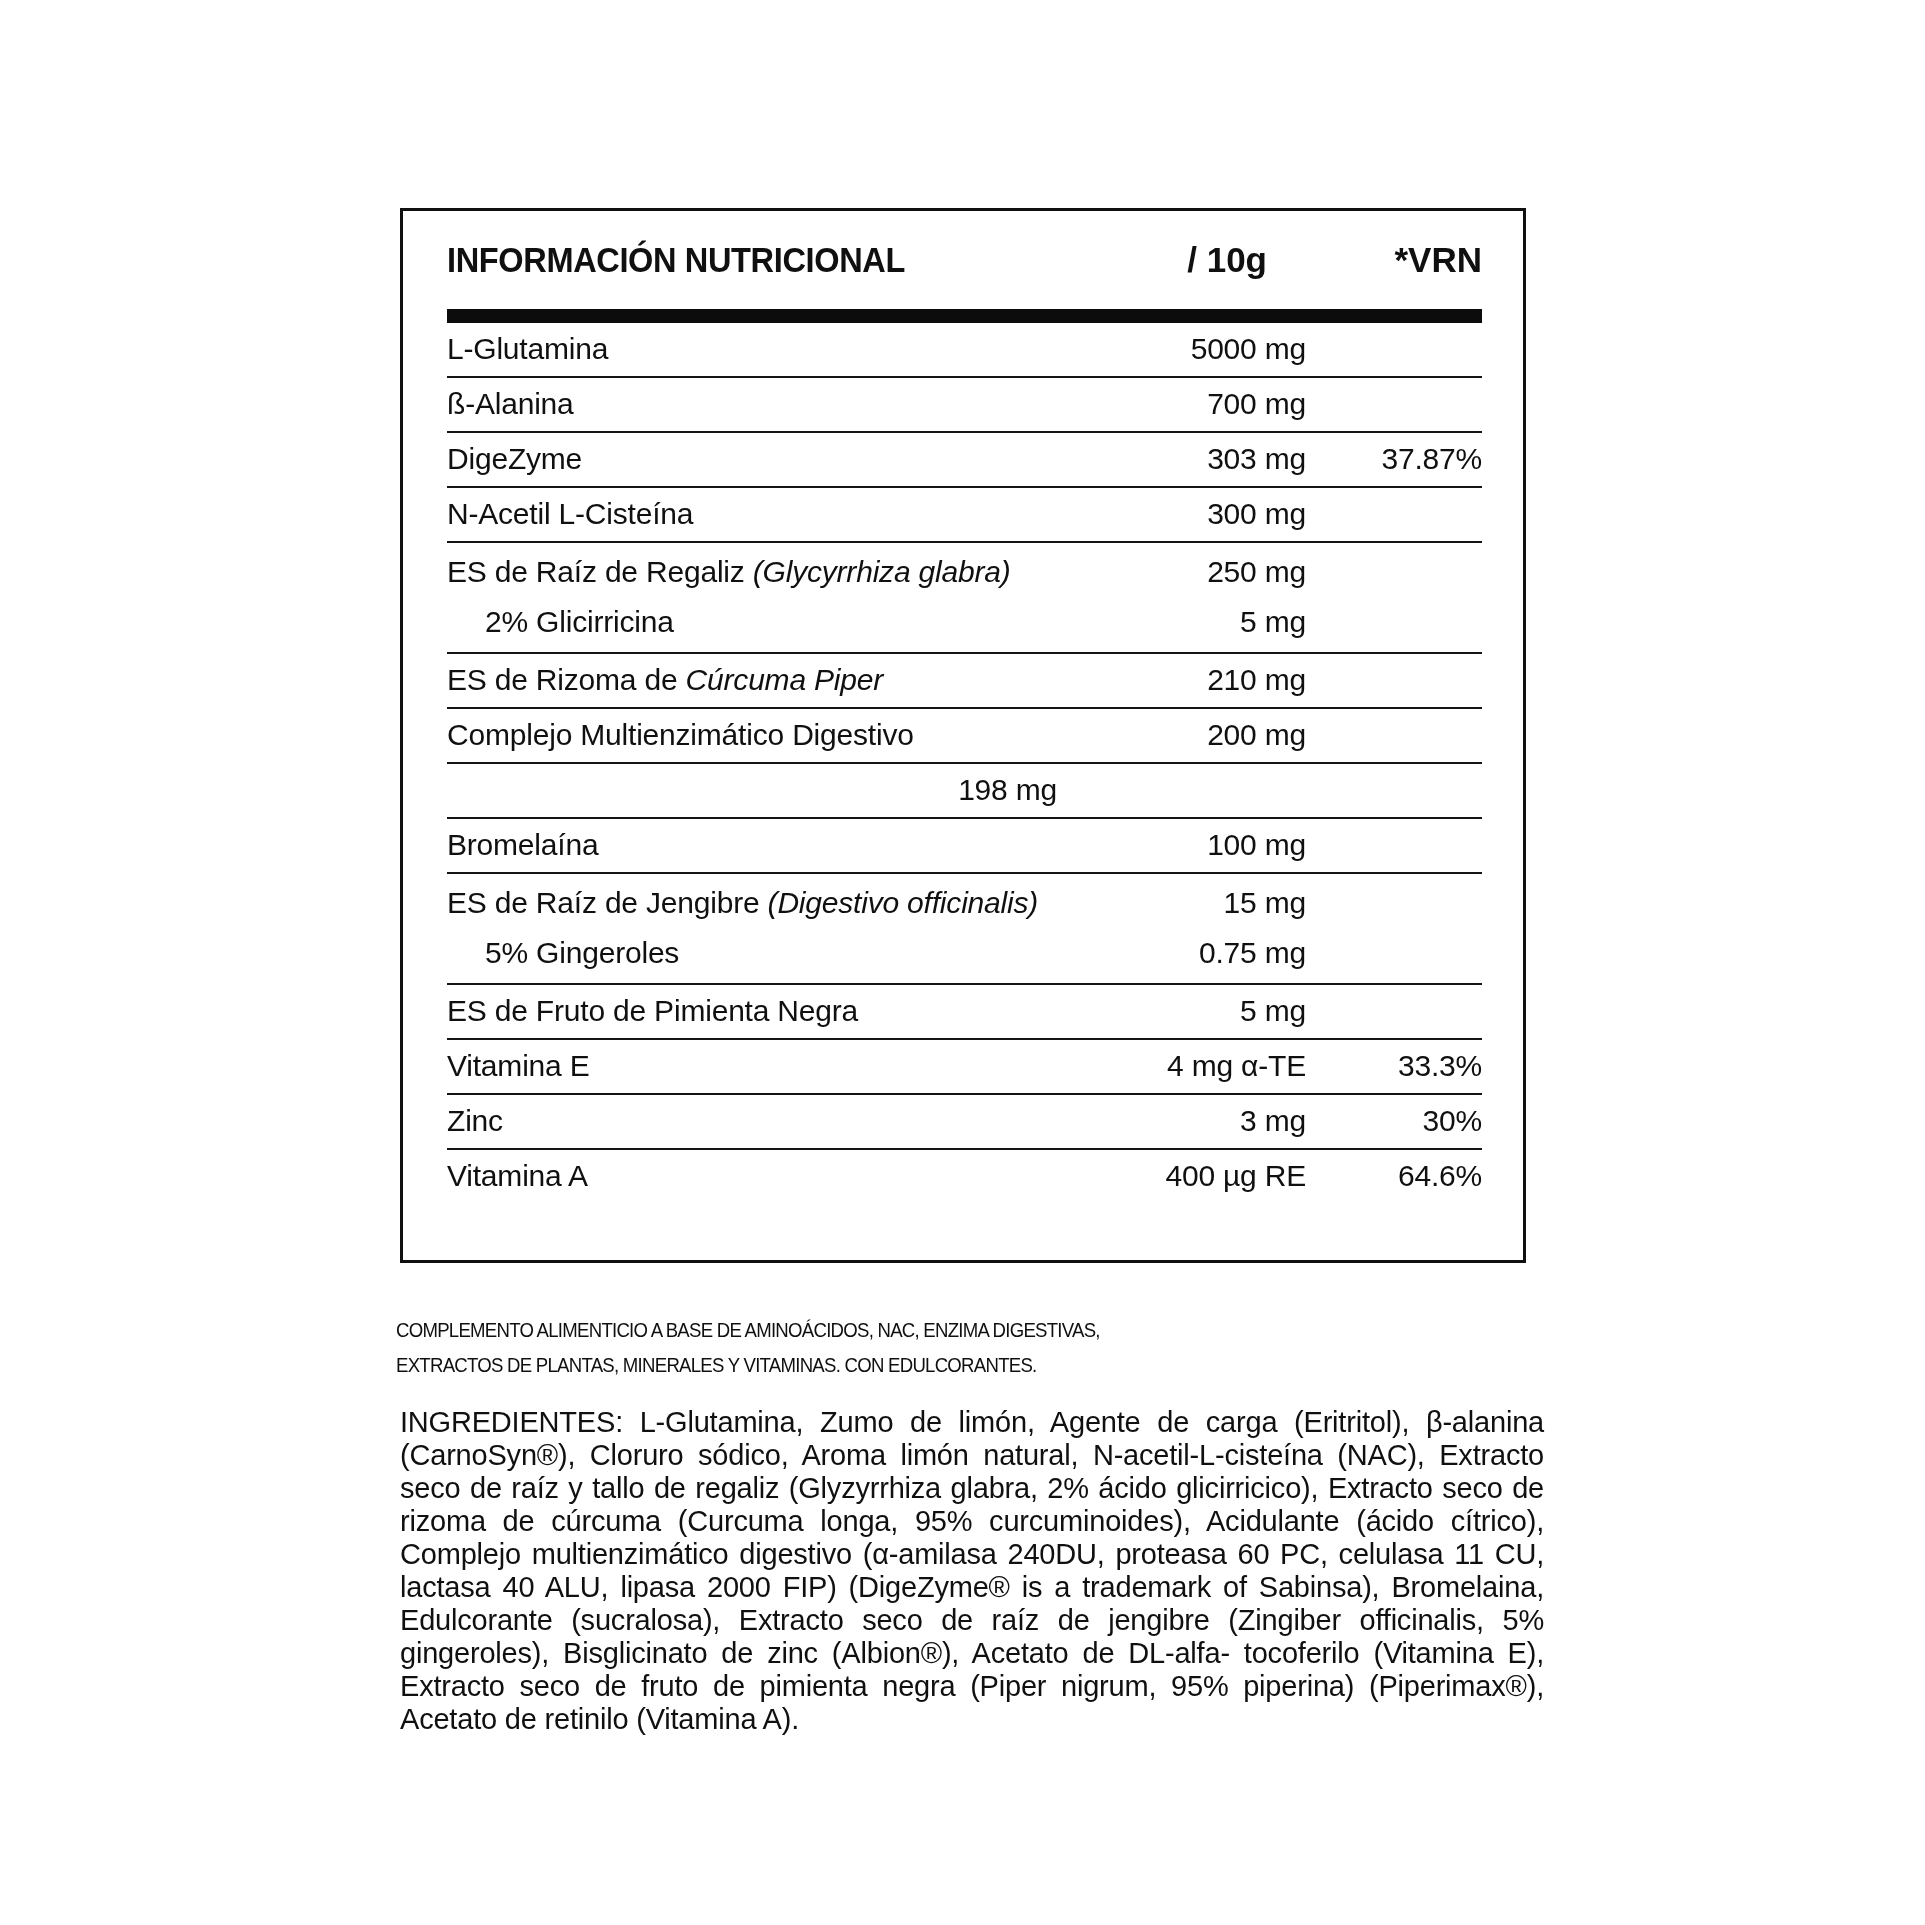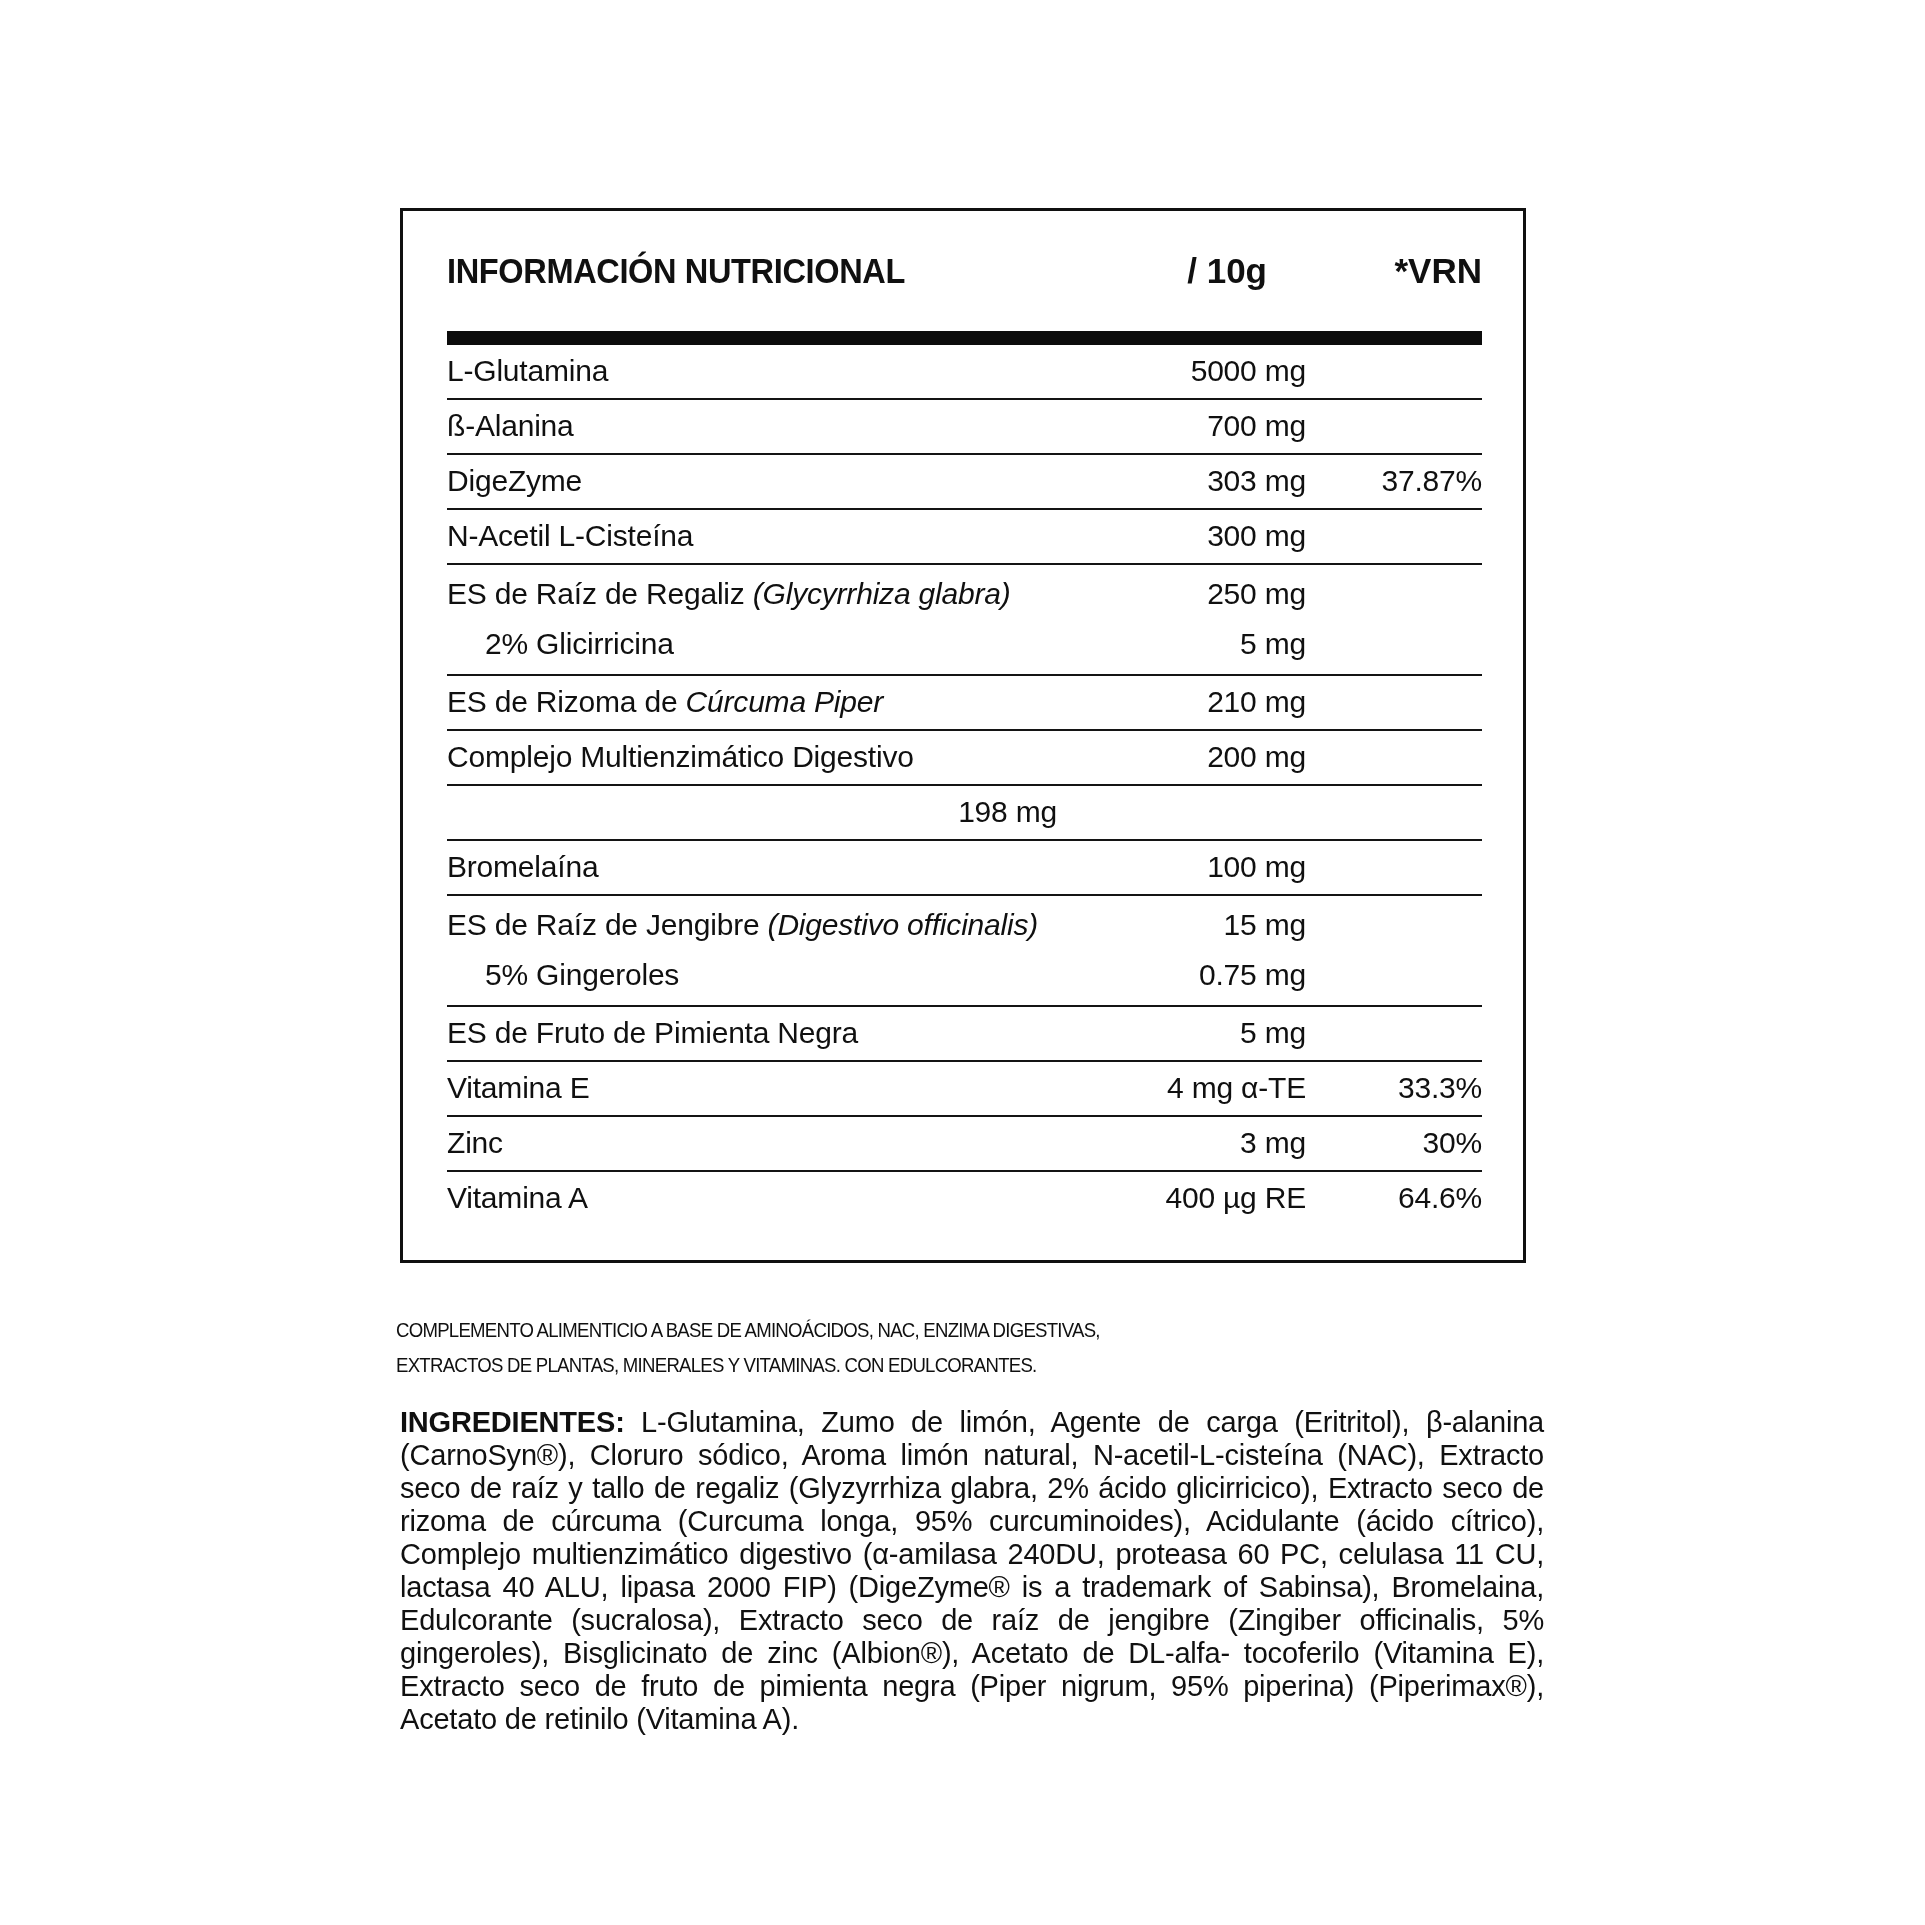--- a/index.html
+++ b/index.html
@@ -31,21 +31,21 @@
     border: 3px solid #101010;
     padding: 0 41px 0 44px;
     background: #ffffff;
   }
   .grid-line {
     display: grid;
     grid-template-columns: 1fr 249px 176px;
     align-items: center;
   }
   .thead {
-    height: 120px;
+    height: 98px;
     font-size: 35px;
     font-weight: 700;
   }
   .thead .title-inner {
     display: inline-block;
     transform: scaleX(.93);
     transform-origin: 0 50%;
     white-space: nowrap;
     letter-spacing: -0.4px;
   }
@@ -85,21 +85,21 @@
     position: absolute;
     left: 400px;
     top: 1406px;
     width: 1144px;
     font-size: 29px;
     line-height: 33px;
     text-align: justify;
     letter-spacing: -0.2px;
     margin: 0;
   }
-  .ingredients strong { font-weight: 700; margin-top: 36px; }
+  .ingredients strong { font-weight: 400; margin-top: 36px; }
 </style>
 </head>
 <body>
 
 <div class="canvas">
 
   <div class="ntable">
 
     <div class="grid-line thead">
       <div class="name">

